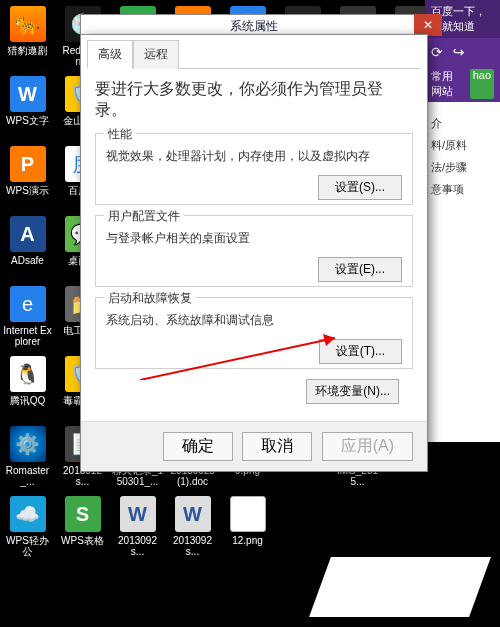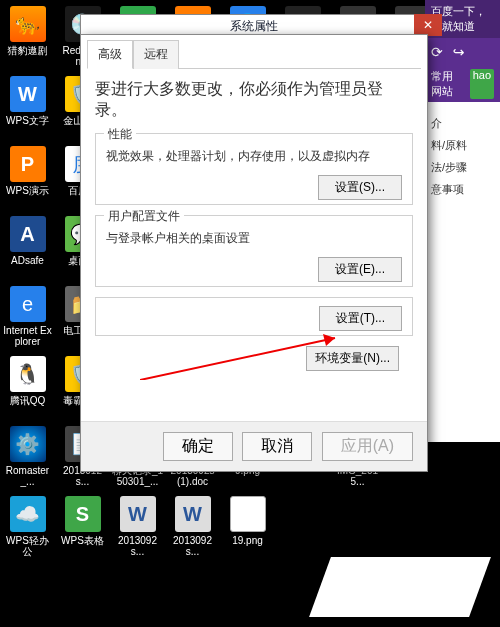--- a/index.html
+++ b/index.html
@@ -393,21 +393,21 @@
   <div class="icon">
       <div class="icon-img" style="background:#ddd;color:#2b579a;font-weight:bold">W</div>
       <div class="icon-label">2013092s...</div>
     </div>
   <div class="icon">
       <div class="icon-img" style="background:#ddd;color:#2b579a;font-weight:bold">W</div>
       <div class="icon-label">2013092s...</div>
     </div>
   <div class="icon">
       <div class="icon-img" style="background:#fff;border:1px solid #aaa"></div>
-      <div class="icon-label">19.png</div>
+      <div class="icon-label">12.png</div>
     </div>
 </div>
 
 <div class="browser-strip">
   <div class="browser-tab">百度一下，你就知道</div>
   <div class="browser-toolbar">
     <span>⟳</span>
     <span>↪</span>
   </div>
   <div style="padding:3px 6px;font-size:11px;display:flex;gap:6px;">
@@ -440,20 +440,22 @@
       <button class="group-btn">设置(S)...</button>
     </div>
 
     <div class="group">
       <div class="group-title">用户配置文件</div>
       <div class="group-desc">与登录帐户相关的桌面设置</div>
       <button class="group-btn">设置(E)...</button>
     </div>
 
     <div class="group">
+      <div class="group-title">启动和故障恢复</div>
+      <div class="group-desc">系统启动、系统故障和调试信息</div>
       <button class="group-btn">设置(T)...</button>
     </div>
 
     <div class="env-row">
       <button class="env-btn">环境变量(N)...</button>
     </div>
   </div>
 
   <div class="dialog-footer">
     <button>确定</button>

